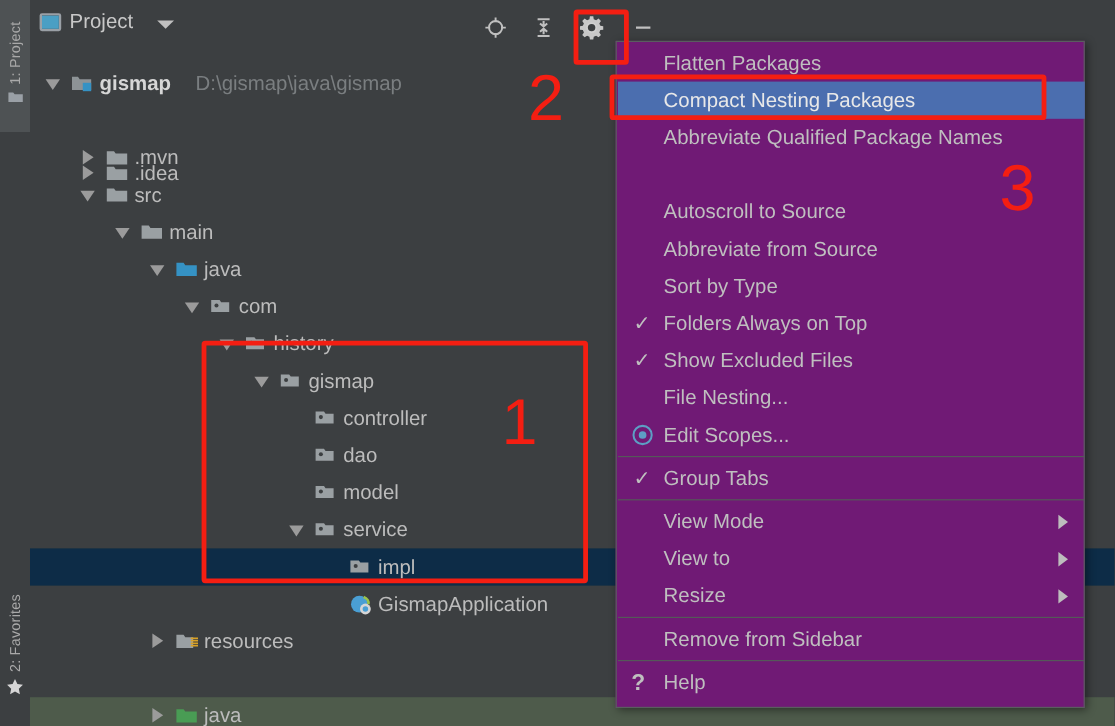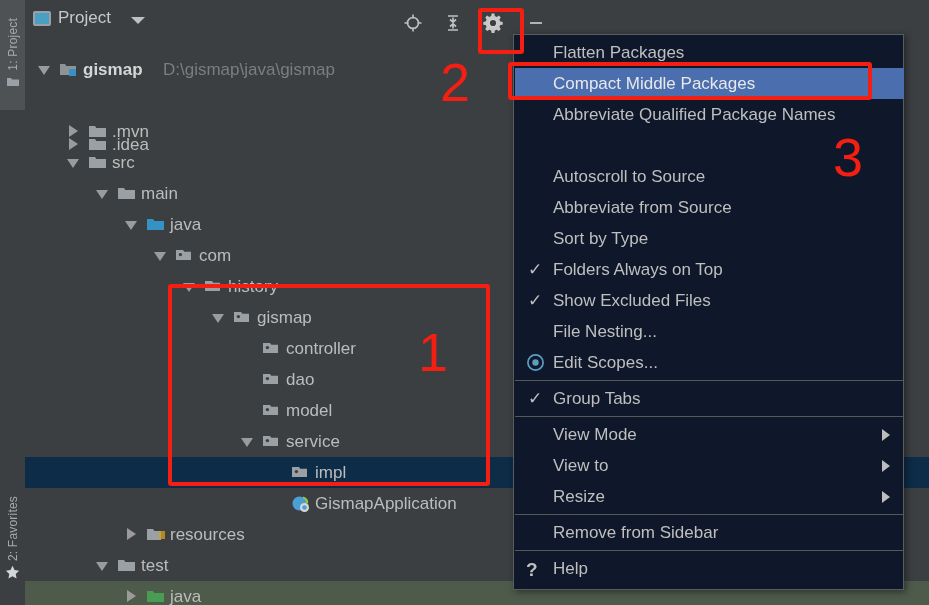--- a/index.html
+++ b/index.html
@@ -135,21 +135,21 @@
   }
   .ficon { position: absolute; }
   .label { position: absolute; }
   .label.bold { font-weight: bold; color: #d6d6d6; }
   .subpath { position: absolute; color: #7a7e80; font-size: 17px; }
 
   
   .menu {
     position: absolute; left: 513px; top: 34px;
     width: 391px; height: 556px;
-    background: #0f172a;
+    background: #701a75;
     border: 1px solid #5a5d5f;
     box-sizing: border-box;
     box-shadow: 2px 2px 7px rgba(0,0,0,.45);
   }
   .mrow {
     position: absolute; left: 1px;
     width: 389px; height: 31px;
     display: flex; align-items: center;
     font-size: 17px; color: #bfbfbf;
     white-space: nowrap;
@@ -374,43 +374,36 @@
           <span class="label" style="left: 290px;">GismapApplication</span>
         </div>
         <div class="row" style="top: 479px;">
           <div class="arrow closed" style="left: 102px; top: 9px;"></div>
           <span class="ficon" style="left: 121px; top: 7px;"><svg width="20" height="17" viewBox="0 0 20 17">
               <path d="M1 3h6l1.4 2H15v9H1z" fill="#9aa0a3"></path>
               <path d="M13 6h6M13 8h6M13 10h6M13 12h6" stroke="#d9a125" stroke-width="1.3"></path>
             </svg></span>
           <span class="label" style="left: 145px;">resources</span>
         </div>
-        <div class="row" style="top: 510px;">
-          <div class="arrow open" style="left: 71px; top: 12px;"></div>
-          <span class="ficon" style="left: 92px; top: 7px;"><svg width="20" height="17" viewBox="0 0 20 17">
-              <path d="M1 3h6l1.4 2H18v9H1z" fill="#9aa0a3"></path>
-            </svg></span>
-          <span class="label" style="left: 116px;">test</span>
-        </div>
         <div class="row testroot" style="top: 541px;">
           <div class="arrow closed" style="left: 102px; top: 9px;"></div>
           <span class="ficon" style="left: 121px; top: 7px;"><svg width="20" height="17" viewBox="0 0 20 17">
               <path d="M1 3h6l1.4 2H18v9H1z" fill="#499c54"></path>
             </svg></span>
           <span class="label" style="left: 145px;">java</span>
         </div>
       </div>
   </div>
 
   <div class="menu" id="menu">
       <div class="mrow" style="top: 2px;">
         <span class="mlabel">Flatten Packages</span>
       </div>
       <div class="mrow hl" style="top: 33px;">
-        <span class="mlabel">Compact Middle Packages</span>
+        <span class="mlabel">Compact Nesting Packages</span>
       </div>
       <div class="mrow" style="top: 64px; padding-left: 32px;">
         <span class="mlabel">Abbreviate Qualified Package Names</span>
       </div>
       <div class="mrow" style="top: 126px; text-decoration: underline;">
         <span class="mlabel">Autoscroll to Source</span>
       </div>
       <div class="mrow" style="top: 157px;">
         <span class="mlabel">Abbreviate from Source</span>
       </div>

